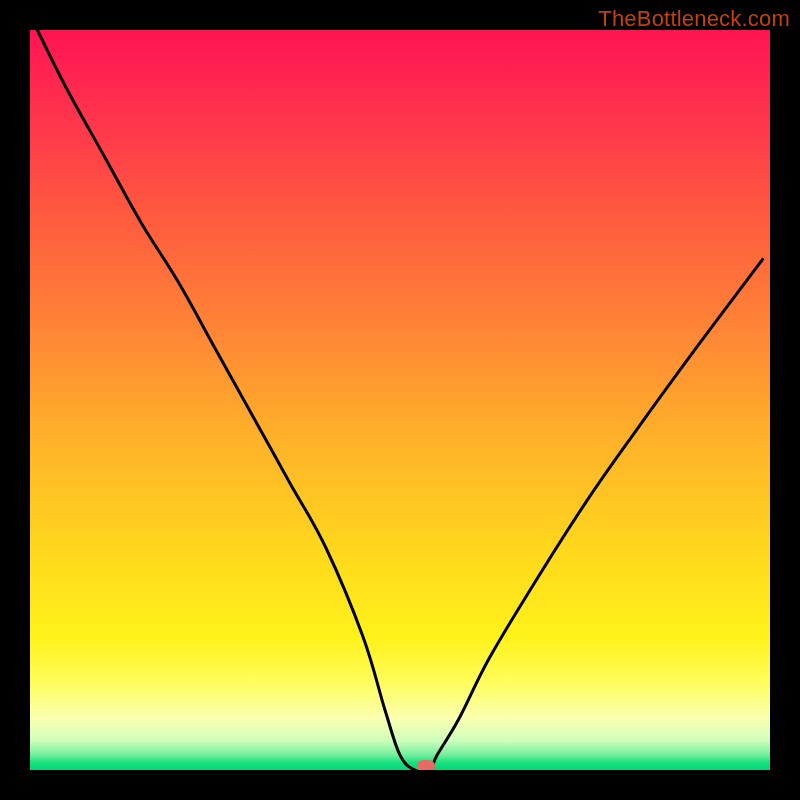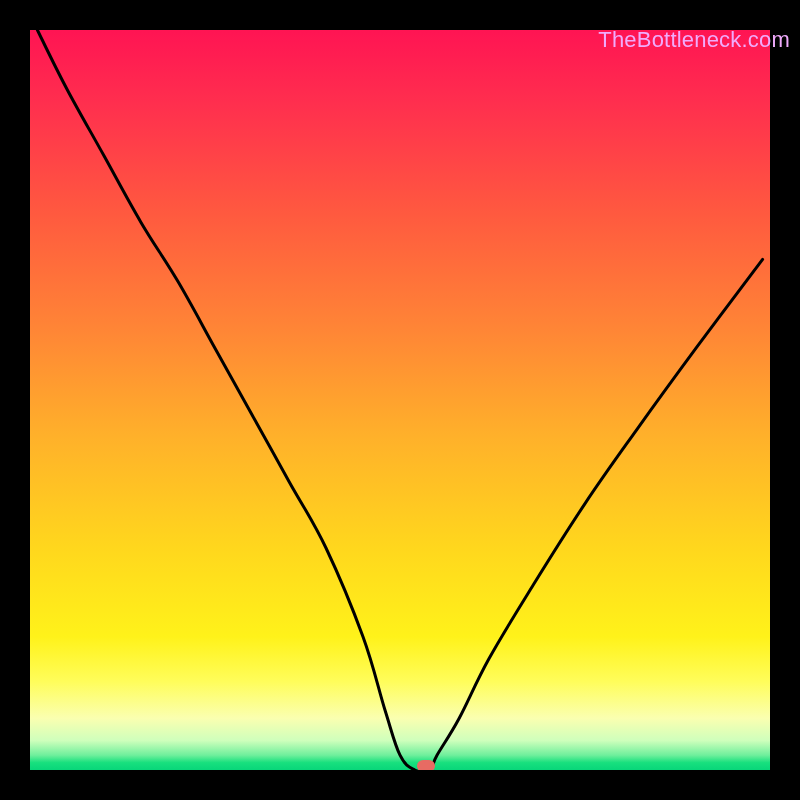--- a/index.html
+++ b/index.html
@@ -44,27 +44,26 @@
       #cfffbc 96%,
       #6fef9c 98%,
       #18e07e 99%,
       #08d67a 100%
     );
   }
   .watermark {
     position: absolute;
     top: 6px;
     right: 10px;
-    color: #f0abfc;
+    color: #c2410c;
     font-size: 22px;
     font-weight: 500;
     letter-spacing: 0.2px;
     z-index: 5;
     user-select: none;
-    margin-top: 21px;
   }
   .svg-layer {
     position: absolute;
     inset: 0;
     z-index: 3;
   }
   .marker {
     position: absolute;
     width: 18px;
     height: 12px;

